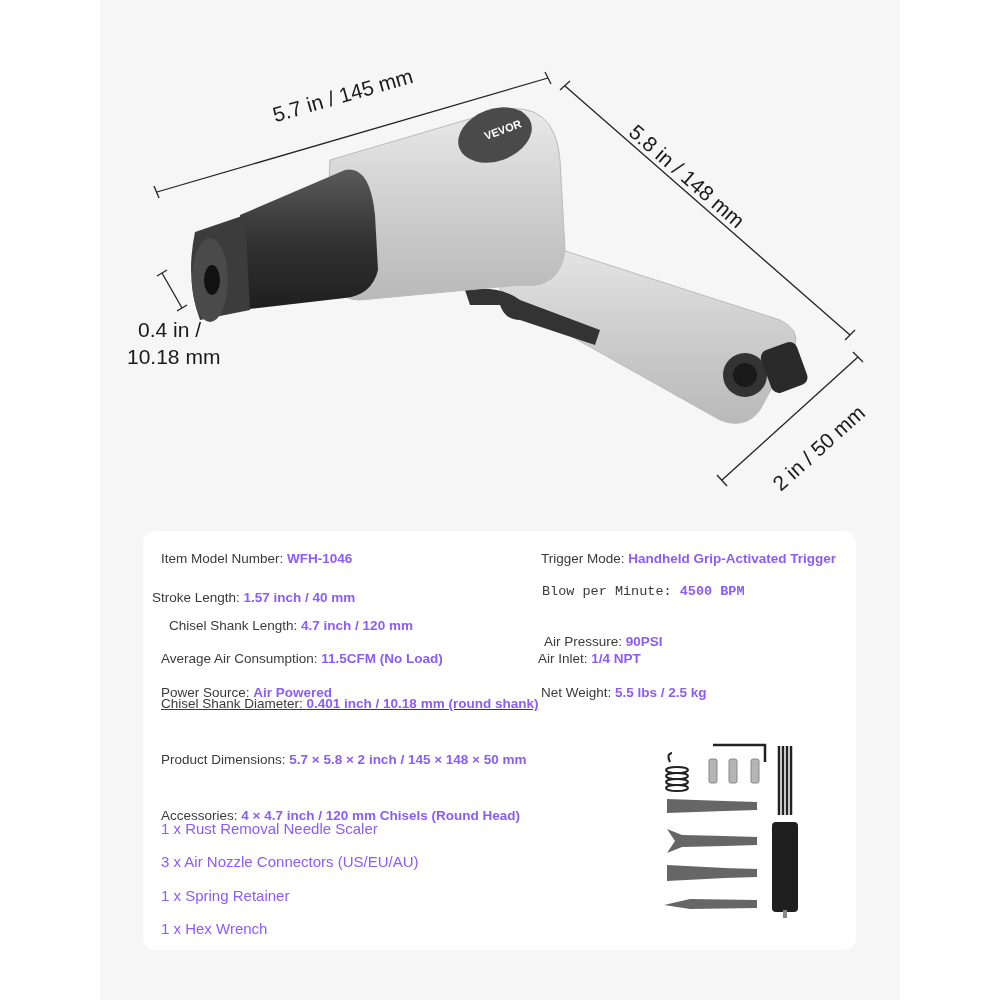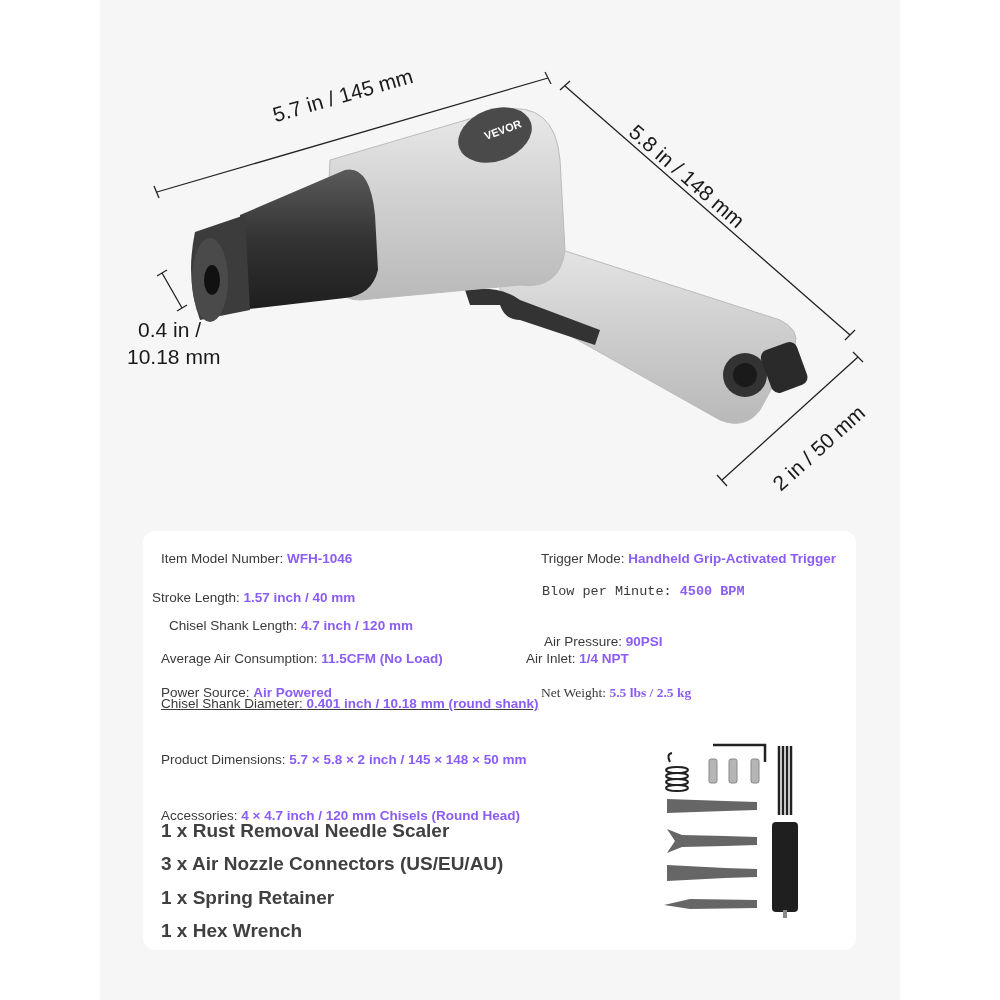--- a/index.html
+++ b/index.html
@@ -2,21 +2,21 @@
 <html><head>
 <meta charset="utf-8">
 <style>
   html,body{margin:0;padding:0;}
   body{width:1000px;height:1000px;background:#ffffff;position:relative;overflow:hidden;font-family:"Liberation Sans","DejaVu Sans",sans-serif;}
   .panel{position:absolute;left:100px;top:0;width:800px;height:1000px;background:#f6f6f6;}
   .dim{position:absolute;color:#1a1a1a;font-size:21px;white-space:nowrap;}
   .card{position:absolute;left:143px;top:531px;width:713px;height:419px;background:#ffffff;border-radius:12px;}
   .spec{position:absolute;font-size:13.5px;color:#3a3a3a;white-space:nowrap;}
   .spec .v{color:#8b5cf6;font-weight:bold;}
-  .acc{position:absolute;font-size:19px;color:#404040;font-weight:bold;white-space:nowrap;}
+  .acc{position:absolute;font-size:15px;color:#8b5cf6;font-weight:normal;white-space:nowrap;}
   svg{position:absolute;left:0;top:0;}
 </style>
 </head>
 <body>
 
 <div class="panel"></div>
 
 <svg width="1000" height="520">
   <defs>
     <linearGradient id="silver" x1="0" y1="0" x2="0" y2="1">
@@ -82,22 +82,22 @@
 <div class="spec" style="left:161px;top:786px;margin-top:22px;"><span>Accessories: </span><span class="v">4 × 4.7 inch / 120 mm Chisels (Round Head)</span></div>
 
 <div class="acc" style="left:161px;top:820px;">1 x Rust Removal Needle Scaler</div>
 <div class="acc" style="left:161px;top:853px;">3 x Air Nozzle Connectors (US/EU/AU)</div>
 <div class="acc" style="left:161px;top:887px;">1 x Spring Retainer</div>
 <div class="acc" style="left:161px;top:920px;">1 x Hex Wrench</div>
 
 <div class="spec" style="left:541px;top:551px;"><span>Trigger Mode: </span><span class="v">Handheld Grip-Activated Trigger</span></div>
 <div class="spec" style="left:542px;top:584px;font-family:Liberation Mono, monospace;"><span>Blow per Minute: </span><span class="v">4500 BPM</span></div>
 <div class="spec" style="left:544px;top:618px;margin-top:16px;"><span>Air Pressure: </span><span class="v">90PSI</span></div>
-<div class="spec" style="left:526px;top:651px;text-align:center;"><span>Air Inlet: </span><span class="v">1/4 NPT</span></div>
-<div class="spec" style="left:541px;top:685px;font-family:Liberation Serif, serif;"><span>Net Weight: </span><span class="v">5.5 lbs / 2.5 kg</span></div>
+<div class="spec" style="left:538px;top:651px;text-align:center;"><span>Air Inlet: </span><span class="v">1/4 NPT</span></div>
+<div class="spec" style="left:541px;top:685px;"><span>Net Weight: </span><span class="v">5.5 lbs / 2.5 kg</span></div>
 
 <svg width="1000" height="1000" style="pointer-events:none;">
 
   <g stroke="#222" stroke-width="2" fill="none">
     <ellipse cx="677" cy="770" rx="11" ry="3"></ellipse>
     <ellipse cx="677" cy="776" rx="11" ry="3"></ellipse>
     <ellipse cx="677" cy="782" rx="11" ry="3"></ellipse>
     <ellipse cx="677" cy="788" rx="11" ry="3"></ellipse>
     <path d="M670 762 Q666 754 672 753"></path>
   </g>

